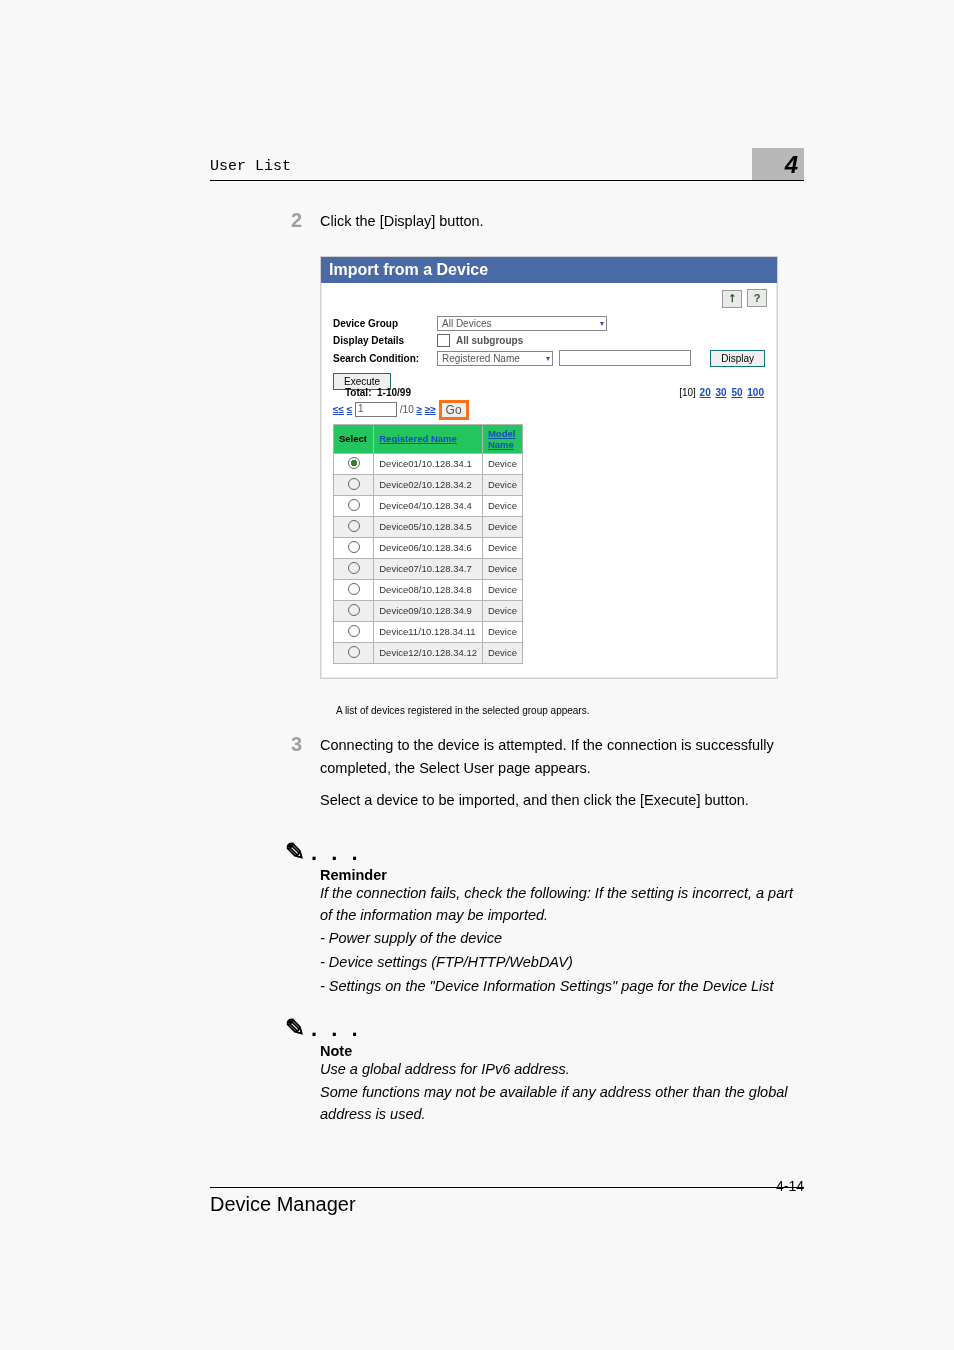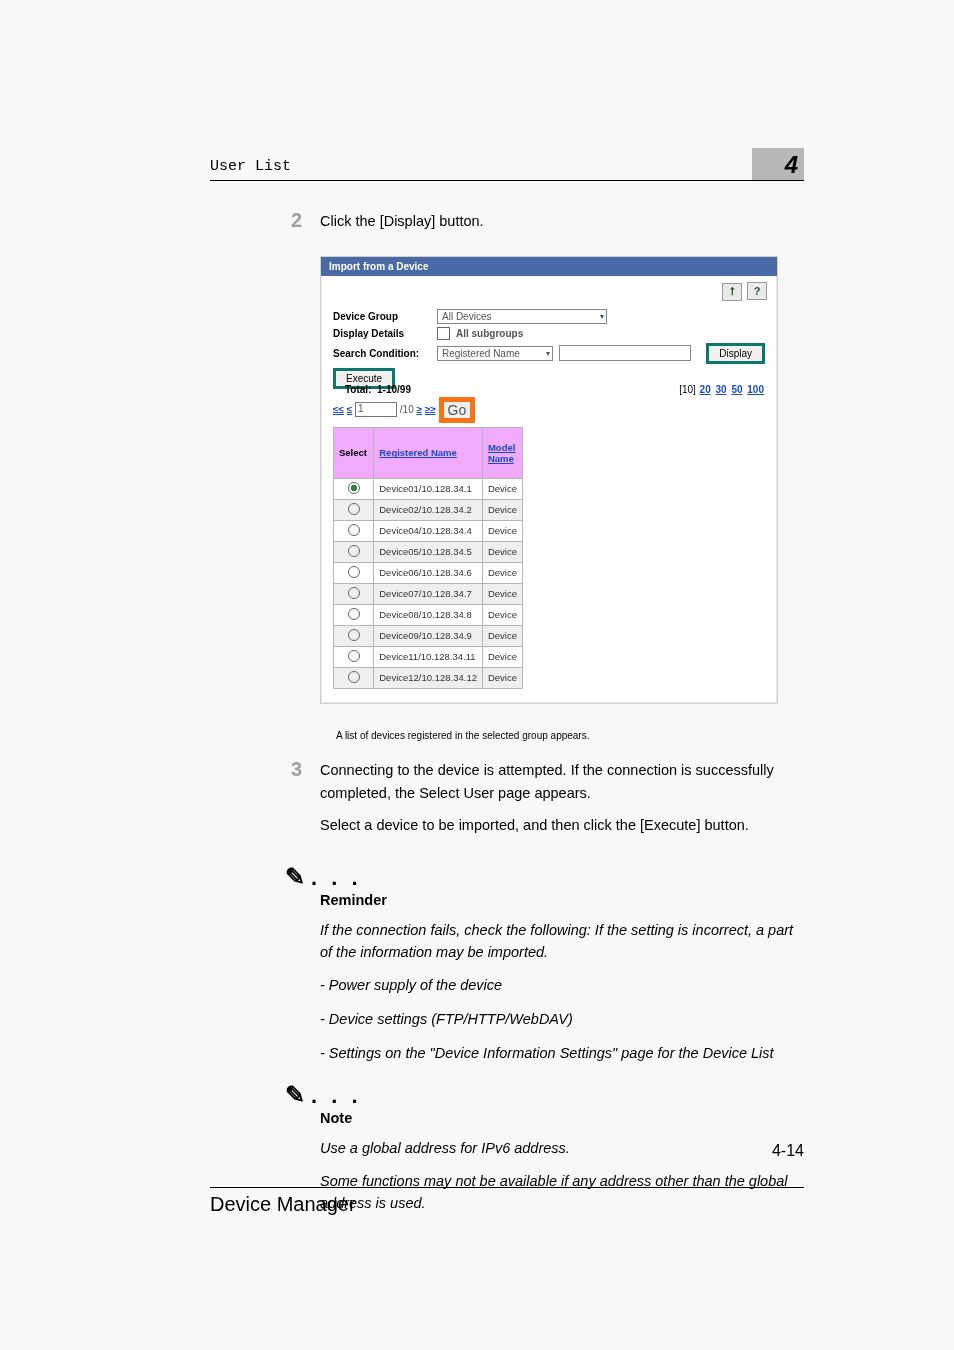--- a/index.html
+++ b/index.html
@@ -37,67 +37,67 @@
   .figure{
     border:1px solid #d0d0d0;background:#fff;
     box-sizing:border-box;
     width:458px;
     font-size:10px;color:#555;
     margin-left:40px;margin-bottom:24px;
     box-shadow:0 0 0 1px #e8e8e8 inset;
   }
   .fig-header{
     background:#4a6aa5;color:#fff;font-weight:bold;
-    padding:4px 8px;font-size:10px;
+    padding:4px 8px;font-size:16px;
   }
   .fig-tools{
     text-align:right;padding:6px 10px 0 10px;
   }
   .toolbtn{
     display:inline-flex;width:18px;height:16px;
     border:1px solid #999;background:#eaeaea;color:#2f6a2f;
     font-weight:bold;align-items:center;justify-content:center;
     font-size:11px;margin-left:2px;
   }
   .fig-form{padding:8px 12px 6px 12px}
   .fig-form-row{display:flex;align-items:center;gap:6px;margin-bottom:3px;font-size:10px}
   .fig-form-row label{width:98px;font-weight:bold;color:#000}
   .fig-sel{border:1px solid #888;padding:1px 14px 1px 4px;background:#fff;position:relative;font-size:10px}
   .fig-sel .caret{position:absolute;right:2px;top:2px;font-size:8px;color:#3851a3}
   .fig-input{border:1px solid #888;height:14px;background:#fff}
   .fig-btn{
-    border:3px solid #0f766e;background:#f0f0f0;padding:2px 10px;font-size:10px;color:#000;
+    border:1px solid #0f766e;background:#f0f0f0;padding:2px 10px;font-size:10px;color:#000;
   }
   .fig-btn.exec{margin:18px 0 6px 12px}
   .plinks{color:#1a4dbb;text-decoration:underline;font-weight:bold}
   .fig-total{padding:0 12px 2px 24px;font-weight:bold;color:#000;font-size:10px}
   .fig-pgsz{float:right;font-size:10px;font-weight:normal}
   .fig-pgsz .plinks{margin:0 1px}
   .fig-pager{padding:0 12px 4px 12px;font-size:10px}
   .pageinp{border:1px solid #777;width:36px;height:13px;display:inline-block;vertical-align:middle;text-align:left;padding:0 2px;font-size:10px;background:#fff}
-  .gobtn{border:5px solid #f97316;background:#efefef;padding:0 4px;font-size:14px;display:inline-block;vertical-align:middle}
+  .gobtn{border:3px solid #f97316;background:#efefef;padding:0 4px;font-size:12px;display:inline-block;vertical-align:middle}
   table.fig-table{border-collapse:collapse;margin:0 12px 14px 12px;width:190px}
   table.fig-table th,table.fig-table td{border:1px solid #b5b5b5;font-size:9.5px;text-align:left}
-  table.fig-table th{background:#f0abfc;color:#1a4dbb;padding:14px 5px;font-weight:bold;text-decoration:underline}
+  table.fig-table th{background:#22c55e;color:#1a4dbb;padding:3px 5px;font-weight:bold;text-decoration:underline}
   table.fig-table td{padding:3px 5px;color:#333;background:#fff}
   table.fig-table tr.alt td{background:#efefef}
   table.fig-table td.radiocell{text-align:center;width:30px}
   .rad{display:inline-block;width:10px;height:10px;border:1px solid #666;border-radius:50%}
   .rad.sel{background:radial-gradient(circle,#3a7d3a 0 45%,transparent 46%)}
   .indent-text{margin-left:56px;font-size:10px;line-height:1.55}
   .callout{margin-left:5px;margin-top:18px}
   .callout-head{display:flex;align-items:flex-end;gap:6px;margin-bottom:3px}
   .pencil{font-size:24px;line-height:1;color:#000;font-weight:bold}
   .dots{font-size:22px;letter-spacing:4px;font-weight:bold;line-height:1}
   .callout-title{font-weight:bold;font-size:14.5px;margin-left:35px}
   .callout-body{font-style:italic;font-size:14.5px;line-height:1.5;margin-left:35px;padding-right:6px}
-  .callout-body p{margin:12px 0 2px 0}
+  .callout-body p{margin:0 0 2px 0}
   .footer-line{position:absolute;left:210px;right:150px;top:1187px;border-top:1px solid #000}
   .footer-left{position:absolute;left:210px;top:1193px;font-size:20px}
-  .footer-right{position:absolute;right:150px;top:1142px;font-size:16px}
+  .footer-right{position:absolute;right:150px;top:1178px;font-size:14px}
   a.plinks{cursor:pointer}
 </style>
 </head>
 <body>
 
 <div class="running-head">User List</div>
 <div class="chapter-tab">4</div>
 <div class="running-head-line"></div>
 
 <div class="content">

